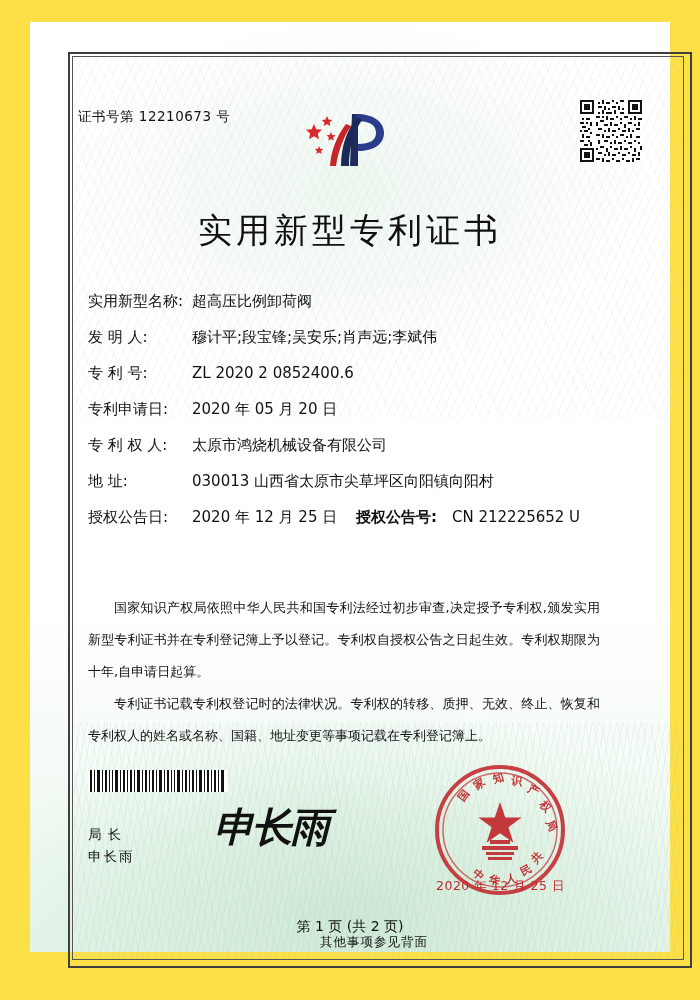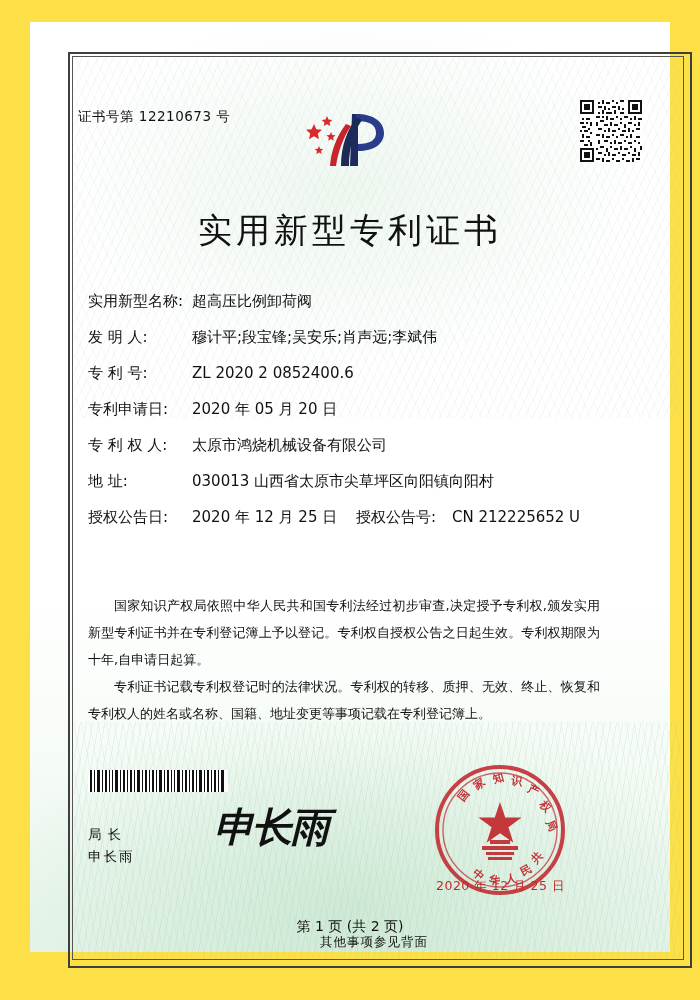--- a/index.html
+++ b/index.html
@@ -142,28 +142,28 @@
   }
   .field-value {
     display: inline-block;
   }
   .field-row-2col .field-label { width: 104px; }
   .col2 {
     position: absolute;
     left: 268px;
     top: 0;
   }
-  .col2 .field-label { width: 96px; }
+  .col2 .field-label { width: 96px; font-weight: bold; }
 
   .para {
     position: absolute;
     left: 88px;
     width: 512px;
     font-size: 13px;
-    line-height: 27px;
+    line-height: 32px;
     color: #111;
     text-align: justify;
   }
   .para p { margin: 0; text-indent: 26px; }
   #para-block { top: 592px; }
 
   
   .barcode {
     position: absolute;
     left: 88px;

